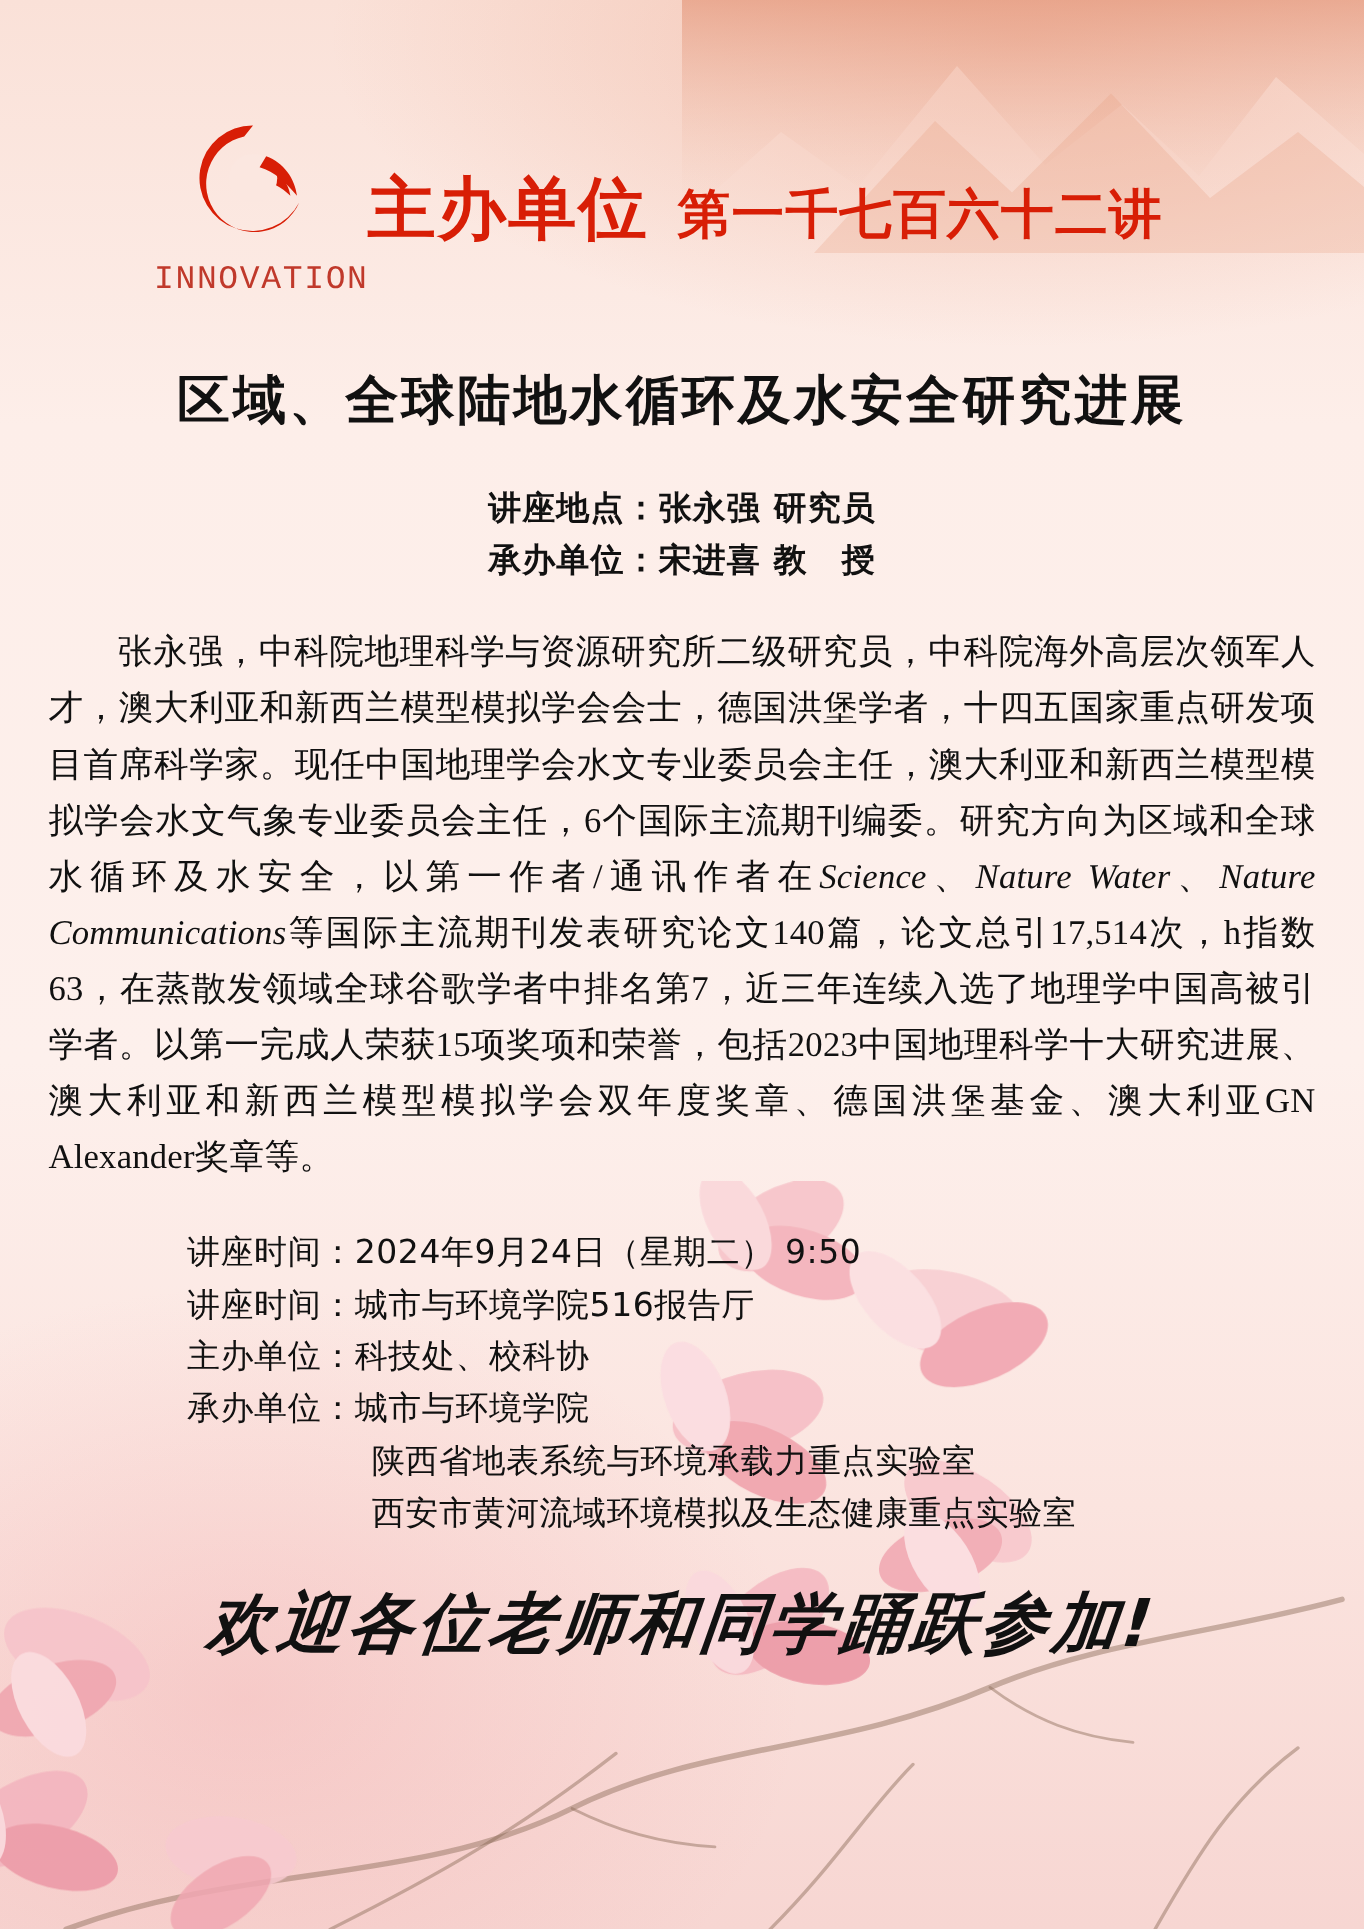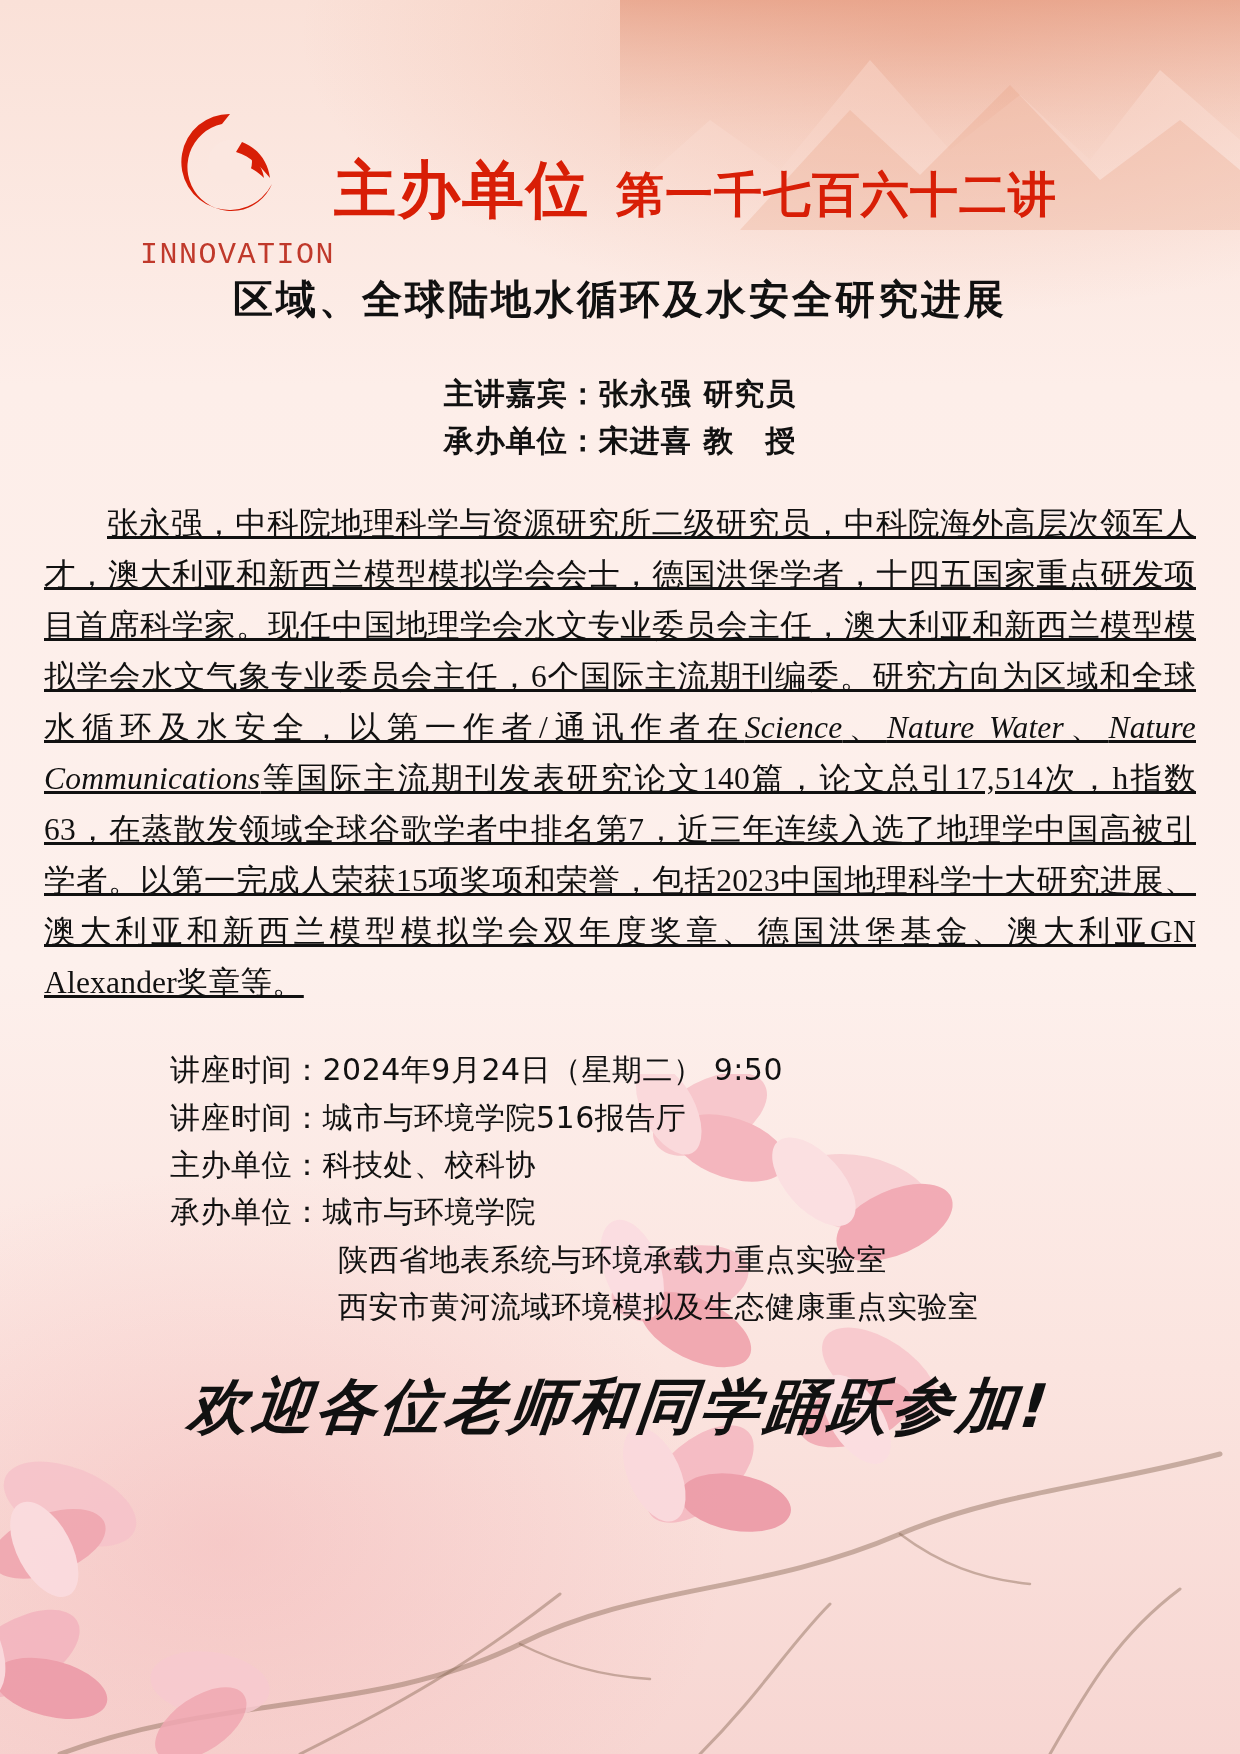--- a/index.html
+++ b/index.html
@@ -110,23 +110,24 @@
     letter-spacing: 1px;
     margin-left: 26px;
     line-height: 1;
   }
 
   
   .main-title {
     text-align: center;
     font-family: "DejaVu Sans", sans-serif;
     font-weight: 700;
-    font-size: 40px;
+    font-size: 48px;
     color: #111;
     letter-spacing: 3px;
+    margin-top: 60px;
   }
 
   
   .speaker-block {
     margin-top: 44px;
     text-align: center;
     font-family: "DejaVu Sans", sans-serif;
     font-weight: 700;
     font-size: 30px;
     color: #111;
@@ -138,21 +139,20 @@
   .bio {
     margin: 34px 44px 0 44px;
     font-family: "Liberation Serif", "DejaVu Serif", serif;
     font-size: 31.5px;
     line-height: 1.62;
     color: #111;
     text-align: justify;
     text-justify: inter-ideograph;
     text-indent: 2em;
     letter-spacing: 0.2px;
-    text-decoration: underline;
   }
   .bio i { font-style: italic; }
 
   
   .info {
     margin: 38px 0 0 170px;
     font-family: "DejaVu Sans", sans-serif;
     font-weight: 400;
     font-size: 30px;
     color: #111;
@@ -277,21 +277,21 @@
       </div>
       <div class="header-titles">
         <div class="forum-title">主办单位</div>
         <div class="forum-issue">第一千七百六十二讲</div>
       </div>
     </div>
 
     <div class="main-title">区域、全球陆地水循环及水安全研究进展</div>
 
     <div class="speaker-block">
-      <div>主讲嘉宾：张永强 研究员</div>
+      <div>讲座地点：张永强 研究员</div>
       <div>承办单位：宋进喜 教　授</div>
     </div>
 
     <div class="bio">
       <span>张永强，中科院地理科学与资源研究所二级研究员，中科院海外高层次领军人才，澳大利亚和新西兰模型模拟学会会士，德国洪堡学者，十四五国家重点研发项目首席科学家。现任中国地理学会水文专业委员会主任，澳大利亚和新西兰模型模拟学会水文气象专业委员会主任，6个国际主流期刊编委。研究方向为区域和全球水循环及水安全，以第一作者/通讯作者在</span><i>Science</i><span>、</span><i>Nature Water</i><span>、</span><i>Nature Communications</i><span>等国际主流期刊发表研究论文140篇，论文总引17,514次，h指数63，在蒸散发领域全球谷歌学者中排名第7，近三年连续入选了地理学中国高被引学者。以第一完成人荣获15项奖项和荣誉，包括2023中国地理科学十大研究进展、澳大利亚和新西兰模型模拟学会双年度奖章、德国洪堡基金、澳大利亚GN Alexander奖章等。</span>
     </div>
 
     <div class="info">
       <div class="info-row">
         <span class="info-label">讲座时间：</span>

